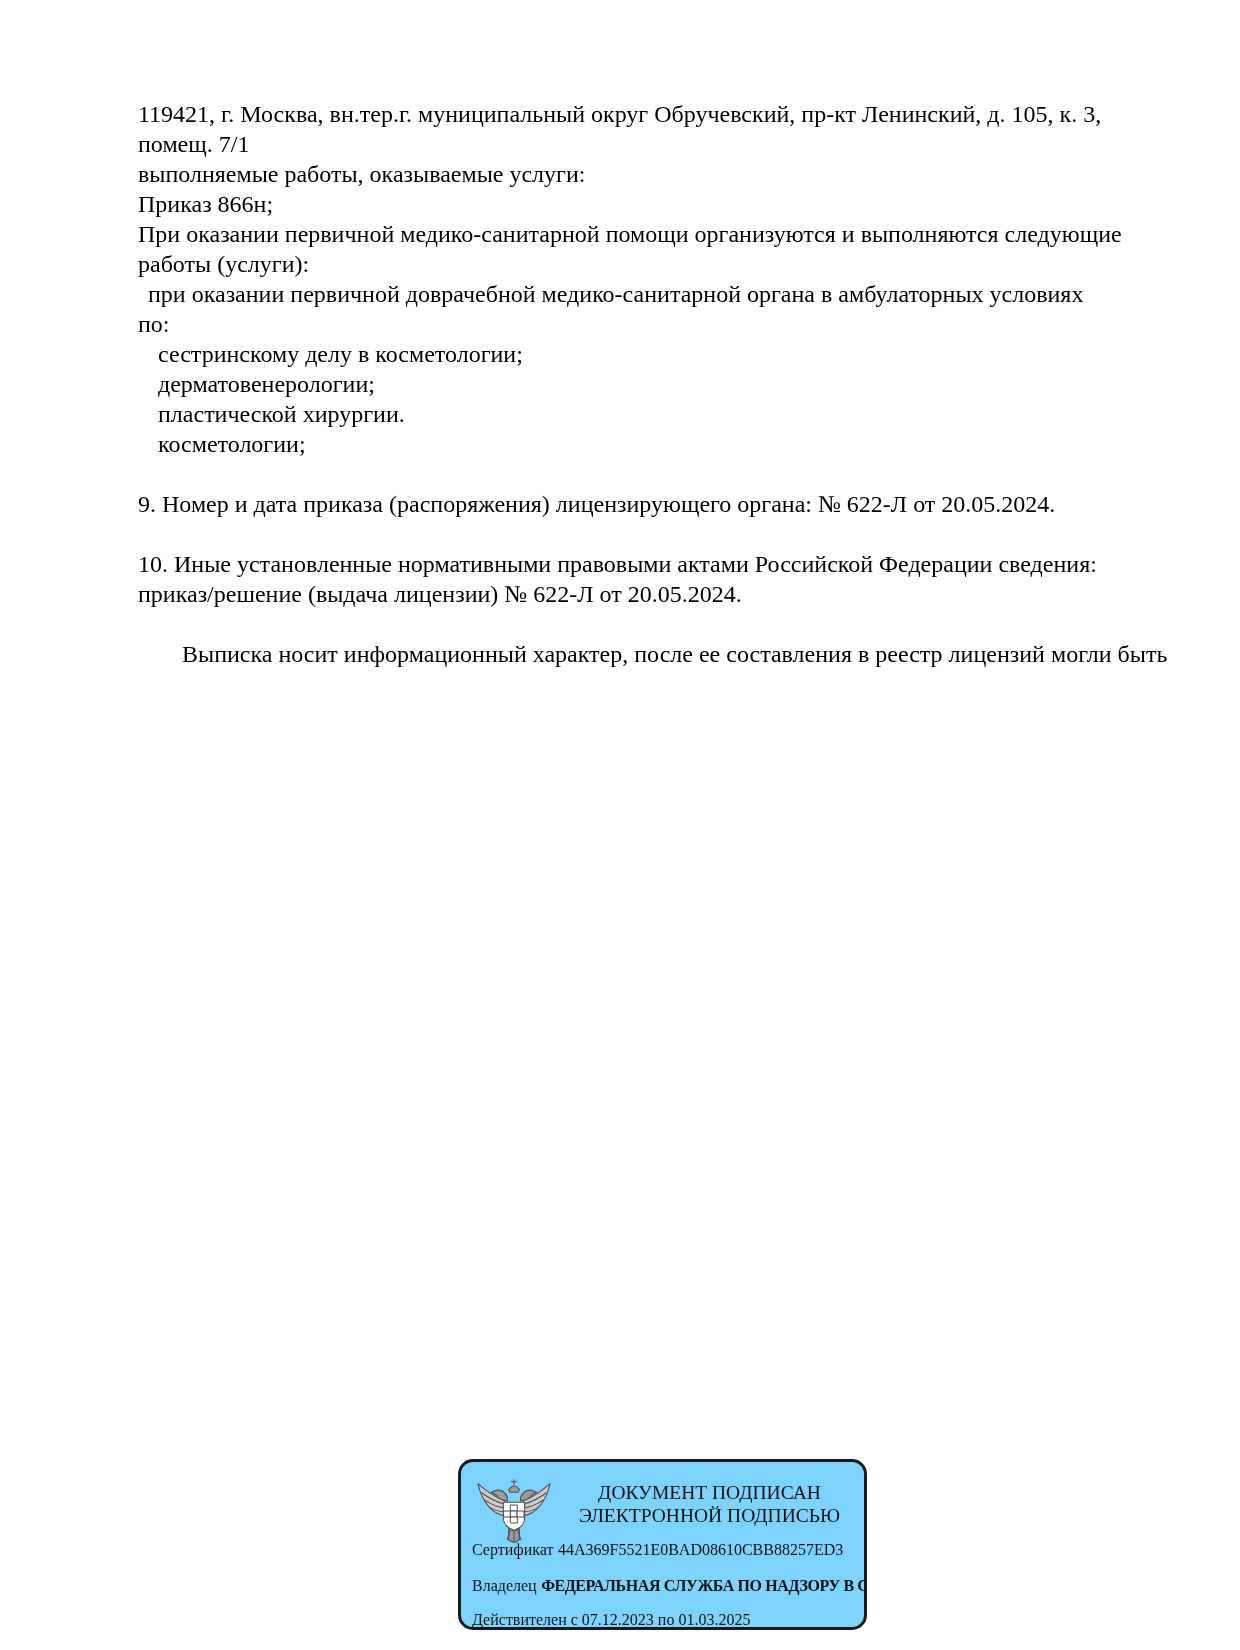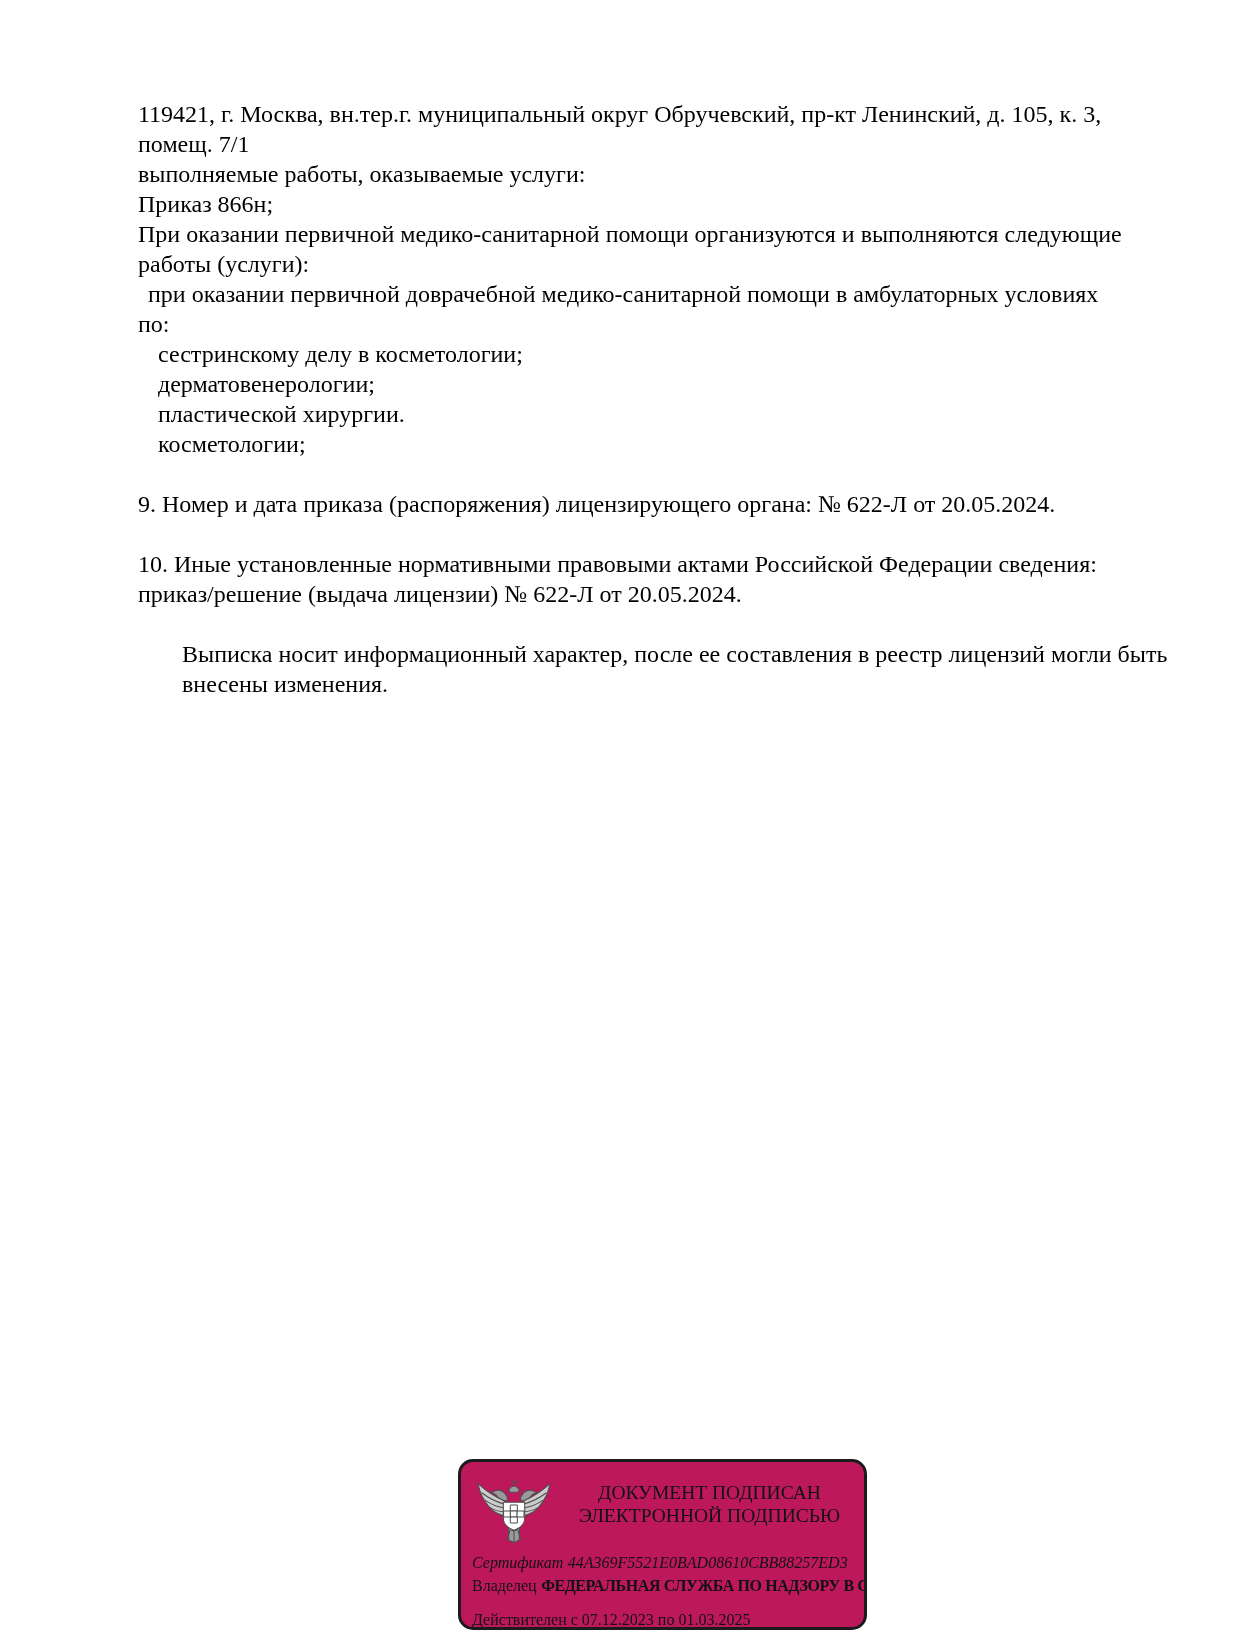--- a/index.html
+++ b/index.html
@@ -27,21 +27,21 @@
   .ind-1 { padding-left: 10px; }
   .ind-2 { padding-left: 20px; }
 
   
   .stamp {
     position: absolute;
     left: 458px; top: 1459px;
     width: 403px; height: 165px;
     border: 3px solid #1b1b1b;
     border-radius: 15px;
-    background: #be185d;
+    background: #7dd3fc;
   }
   .stamp-inner { position: absolute; inset: 0; overflow: hidden; border-radius: 11px; }
   .emblem {
     position: absolute;
     left: 13px; top: 15px;
     width: 80px; height: 72px;
   }
   .stamp-title {
     position: absolute;
     left: 98px; right: 4px; top: 19px;
@@ -52,56 +52,55 @@
   }
   .stamp-line {
     position: absolute;
     left: 11px; right: 0;
     font-size: 16px;
     line-height: 20px;
     white-space: nowrap;
     overflow: hidden;
     color: #111;
   }
-  .stamp-cert     { top: 91px; font-style: italic; }
+  .stamp-cert     { top: 78px; }
   .stamp-owner    { top: 114px; }
   .stamp-validity { top: 148px; }
   .lbl { margin-right: 0.28em; }
   .owner-name { font-weight: bold; letter-spacing: -0.4px; }
 </style>
 </head>
 <body>
 
 <div class="page">
 
   <div class="doc-body">
       <div class="block">
         <div class="line ind-0">119421, г. Москва, вн.тер.г. муниципальный округ Обручевский, пр-кт Ленинский, д. 105, к. 3,</div>
         <div class="line ind-0">помещ. 7/1</div>
         <div class="line ind-0">выполняемые работы, оказываемые услуги:</div>
         <div class="line ind-0">Приказ 866н;</div>
         <div class="line ind-0">При оказании первичной медико-санитарной помощи организуются и выполняются следующие</div>
         <div class="line ind-0">работы (услуги):</div>
-        <div class="line ind-1">при оказании первичной доврачебной медико-санитарной помощи в амбулаторных условиях</div>
+        <div class="line ind-1">при оказании первичной доврачебной медико-санитарной органа в амбулаторных условиях</div>
         <div class="line ind-0">по:</div>
         <div class="line ind-2">сестринскому делу в косметологии;</div>
         <div class="line ind-2">дерматовенерологии;</div>
         <div class="line ind-2">пластической хирургии.</div>
         <div class="line ind-2">косметологии;</div>
       </div>
       <div class="block">
         <div class="line ind-0">9. Номер и дата приказа (распоряжения) лицензирующего органа: № 622-Л от 20.05.2024.</div>
       </div>
       <div class="block">
         <div class="line ind-0">10. Иные установленные нормативными правовыми актами Российской Федерации сведения:</div>
         <div class="line ind-0">приказ/решение (выдача лицензии) № 622-Л от 20.05.2024.</div>
       </div>
       <div class="block">
         <div class="line ind-0">Выписка носит информационный характер, после ее составления в реестр лицензий могли быть</div>
-        <div class="line ind-0">внесены изменения.</div>
       </div>
     </div>
 
   <div class="stamp">
     <div class="stamp-inner">
 
       <svg class="emblem" viewBox="0 0 120 104" aria-hidden="true">
         <g stroke="#4e4e4e" stroke-width="1.6" fill="none" stroke-linecap="round" stroke-linejoin="round">
 
           <line x1="60" y1="2" x2="60" y2="9"></line>

